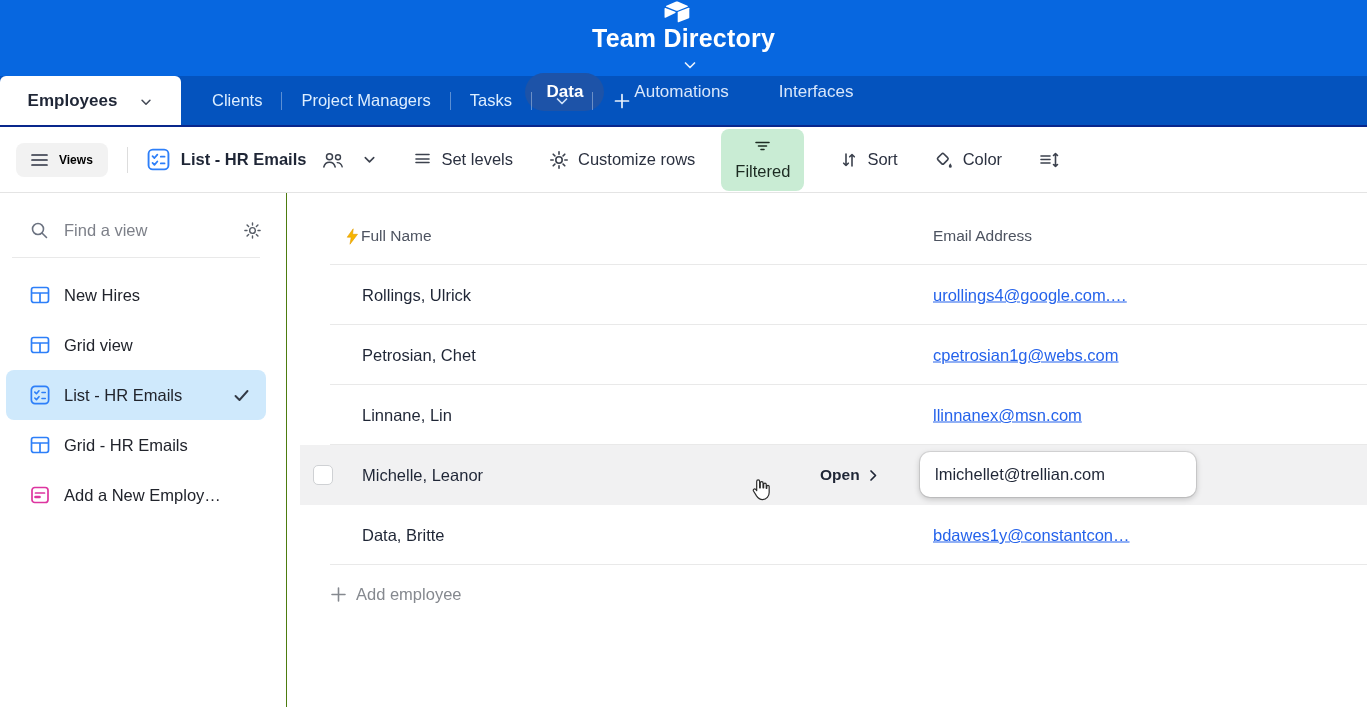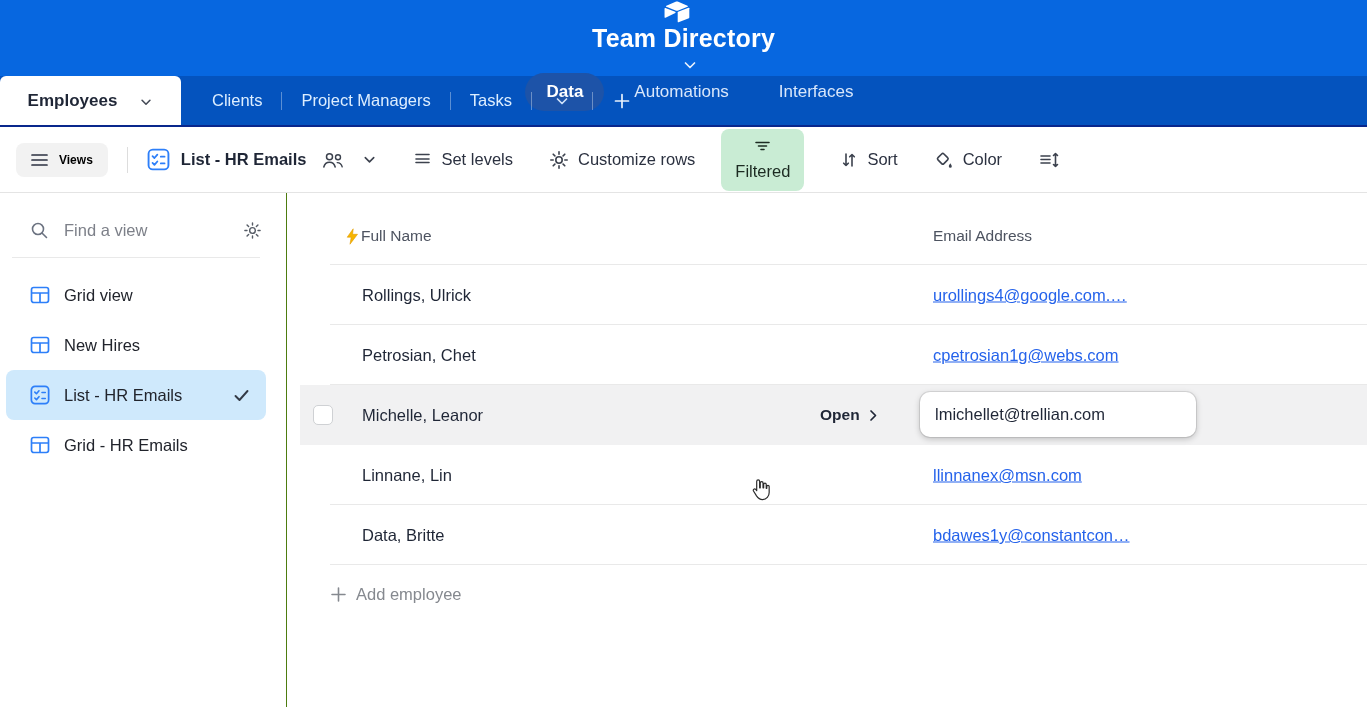--- a/index.html
+++ b/index.html
@@ -240,31 +240,31 @@
     </div>
     <div class="side-div"></div>
 
     <div class="view-item">
       <span>
         <svg width="20" height="20" viewBox="0 0 20 20">
             <rect x="1.5" y="2.5" width="17" height="15" rx="2.2" fill="none" stroke="#2d7ff9" stroke-width="1.7"></rect>
             <path d="M1.5 8h17M10 8v9.5" stroke="#2d7ff9" stroke-width="1.7"></path>
           </svg>
       </span>
-      <span class="vlabel">Grid view</span>
+      <span class="vlabel">New Hires</span>
     </div>
 
     <div class="view-item">
       <span>
         <svg width="20" height="20" viewBox="0 0 20 20">
             <rect x="1.5" y="2.5" width="17" height="15" rx="2.2" fill="none" stroke="#2d7ff9" stroke-width="1.7"></rect>
             <path d="M1.5 8h17M10 8v9.5" stroke="#2d7ff9" stroke-width="1.7"></path>
           </svg>
       </span>
-      <span class="vlabel">New Hires</span>
+      <span class="vlabel">Grid view</span>
     </div>
 
     <div class="view-item selected">
       <span>
         <svg width="20" height="20" viewBox="0 0 22 22">
             <rect x="1.5" y="1.5" width="19" height="19" rx="4" fill="none" stroke="#2d7ff9" stroke-width="1.9"></rect>
             <path d="M5.3 7.8l1.8 1.8 2.8-3.2" fill="none" stroke="#2d7ff9" stroke-width="1.8" stroke-linecap="round" stroke-linejoin="round"></path>
             <path d="M13.2 8.3h3.6" stroke="#2d7ff9" stroke-width="1.8" stroke-linecap="round"></path>
             <path d="M5.3 14.3l1.8 1.8 2.8-3.2" fill="none" stroke="#2d7ff9" stroke-width="1.8" stroke-linecap="round" stroke-linejoin="round"></path>
             <path d="M13.2 14.8h3.6" stroke="#2d7ff9" stroke-width="1.8" stroke-linecap="round"></path>
@@ -281,20 +281,30 @@
     <div class="view-item">
       <span>
         <svg width="20" height="20" viewBox="0 0 20 20">
             <rect x="1.5" y="2.5" width="17" height="15" rx="2.2" fill="none" stroke="#2d7ff9" stroke-width="1.7"></rect>
             <path d="M1.5 8h17M10 8v9.5" stroke="#2d7ff9" stroke-width="1.7"></path>
           </svg>
       </span>
       <span class="vlabel">Grid - HR Emails</span>
     </div>
 
+    <div class="view-item">
+      <span>
+        <svg width="20" height="20" viewBox="0 0 20 20">
+            <rect x="2" y="2.5" width="16" height="15" rx="2.8" fill="none" stroke="#dd35a0" stroke-width="1.7"></rect>
+            <path d="M5.5 8h9" stroke="#dd35a0" stroke-width="1.7" stroke-linecap="round"></path>
+            <path d="M5.5 12h4" stroke="#dd35a0" stroke-width="2.6" stroke-linecap="round"></path>
+          </svg>
+      </span>
+      <span class="vlabel">Add a New Employ…</span>
+    </div>
   </div>
 
   <div class="content">
     <div class="thead">
       <span class="col-name">
         <span class="bolt">
           <svg width="13" height="17" viewBox="0 0 13 17">
               <path d="M7.2 0.8L1.2 9.2h4L4 16.2 11.5 6.3H6.6z" fill="#f7b500" stroke="#e09c00" stroke-width=".6"></path>
             </svg>
         </span>
@@ -306,45 +316,45 @@
 
     <div class="trow">
       <span class="cell-name">Rollings, Ulrick</span>
       <a class="cell-email">urollings4@google.com.…</a>
       <span class="hline"></span>
     </div>
 
     <div class="trow">
       <span class="cell-name">Petrosian, Chet</span>
       <a class="cell-email">cpetrosian1g@webs.com</a>
+      <span class="hline"></span>
+    </div>
+
+    <div class="trow">
+      <span class="cell-name">Linnane, Lin</span>
+      <a class="cell-email">llinnanex@msn.com</a>
       <span class="hline"></span>
     </div>
 
     <div class="trow">
       <span class="hoverbg"></span>
       <span class="row-check"></span>
       <span class="cell-name">Michelle, Leanor</span>
       <span class="open-btn">
         <span>Open</span>
         <span>
           <svg width="12" height="13" viewBox="0 0 12 13">
               <path d="M4 2l4.5 4.5L4 11" fill="none" stroke="#1f2636" stroke-width="1.7" stroke-linecap="round" stroke-linejoin="round"></path>
             </svg>
         </span>
       </span>
       <span class="edit-cell">lmichellet@trellian.com</span>
     </div>
 
     <div class="trow">
-      <span class="cell-name">Linnane, Lin</span>
-      <a class="cell-email">llinnanex@msn.com</a>
-      <span class="hline"></span>
-    </div>
-
-    <div class="trow">
       <span class="cell-name">Data, Britte</span>
       <a class="cell-email">bdawes1y@constantcon…</a>
       <span class="hline"></span>
     </div>
 
     <div class="add-row">
       <span>
         <svg width="17" height="17" viewBox="0 0 17 17">
             <path d="M8.5 2v13M2 8.5h13" stroke="#85898f" stroke-width="1.6" stroke-linecap="round"></path>
           </svg>

